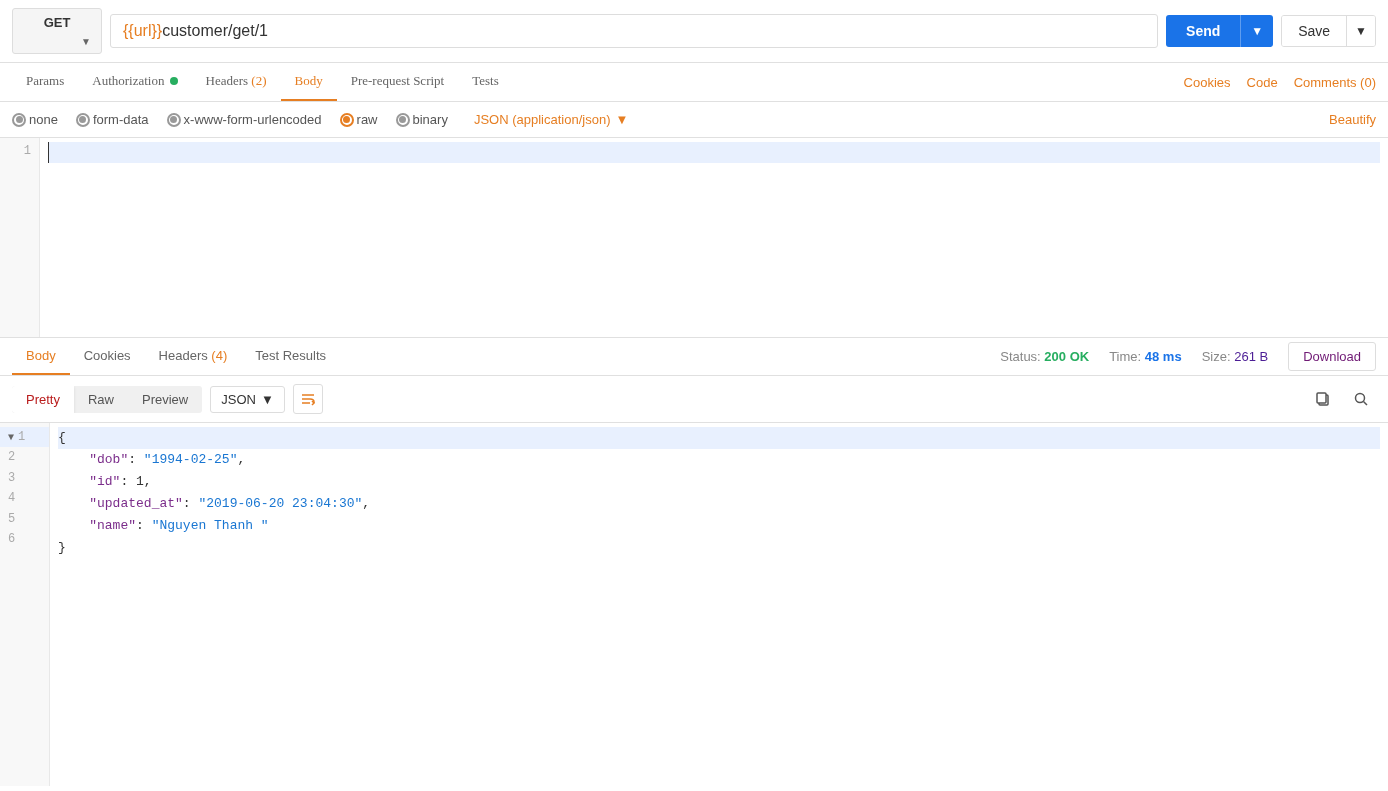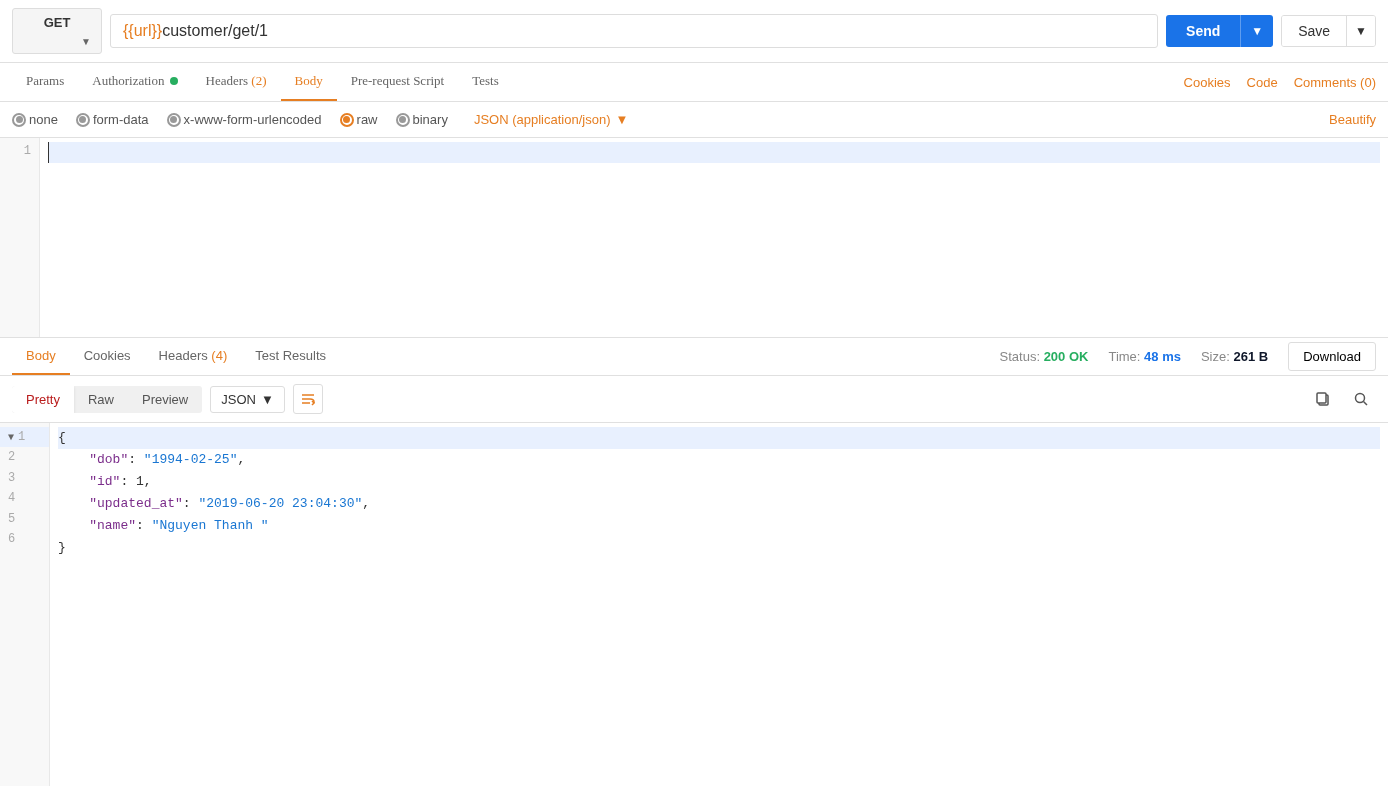--- a/index.html
+++ b/index.html
@@ -251,30 +251,30 @@
     }
     .resp-meta {
       margin-left: auto;
       display: flex;
       align-items: center;
       gap: 20px;
       font-size: 13px;
     }
     .status-ok { color: #27ae60; font-weight: 600; }
     .time-val { color: #1a73e8; font-weight: 600; }
-    .size-val { color: #0f172a; font-weight: 700; }
+    .size-val { color: #4c1d95; font-weight: 400; }
     .meta-label { color: #888; }
     .download-btn {
       background: #fff;
       border: 1px solid #ddd;
       border-radius: 3px;
       padding: 6px 14px;
       cursor: pointer;
       font-size: 13px;
-      color: #000000;
+      color: #701a75;
     }
 
     
     .response-toolbar {
       display: flex;
       align-items: center;
       padding: 8px 12px;
       border-bottom: 1px solid #e0e0e0;
       gap: 8px;
       background: #fff;

